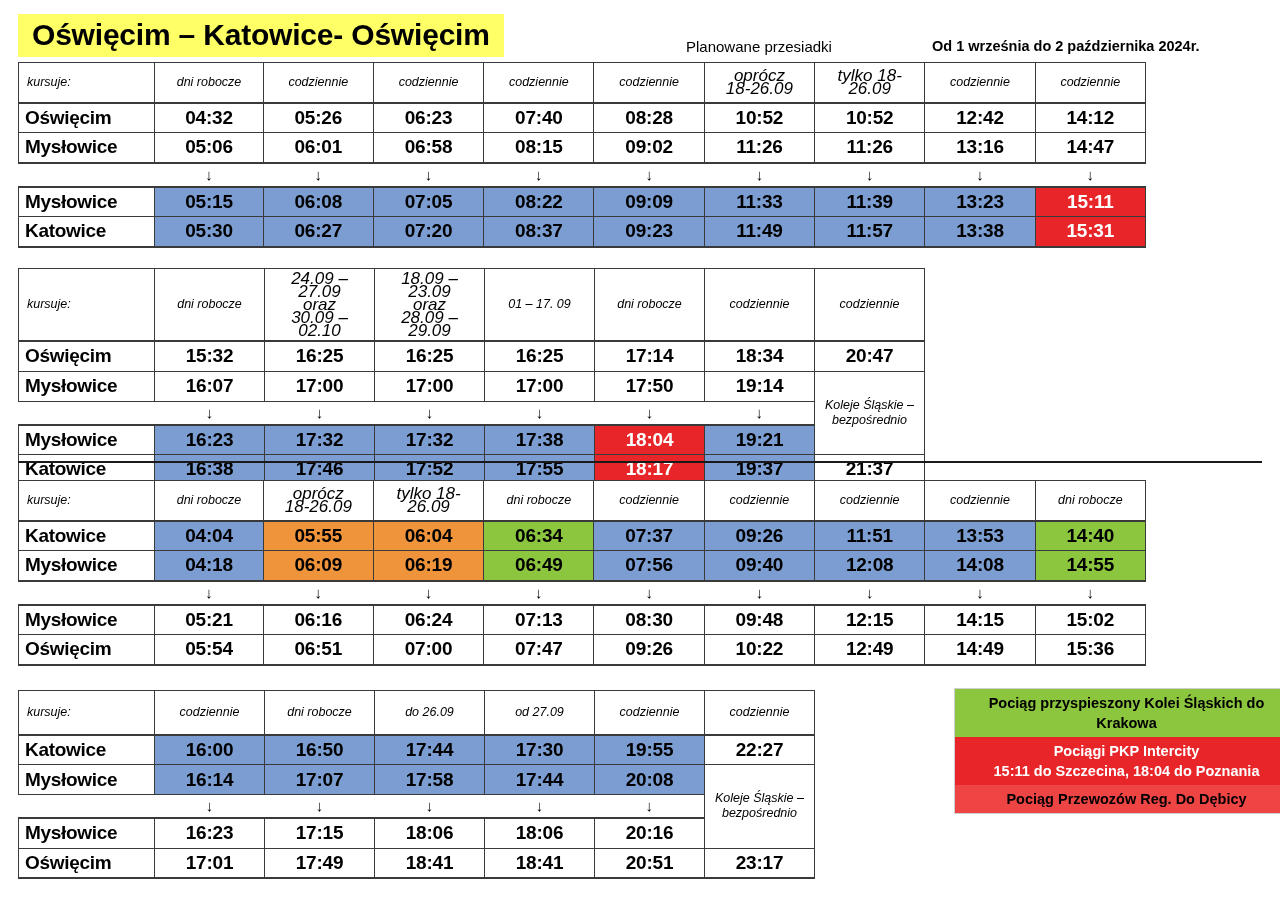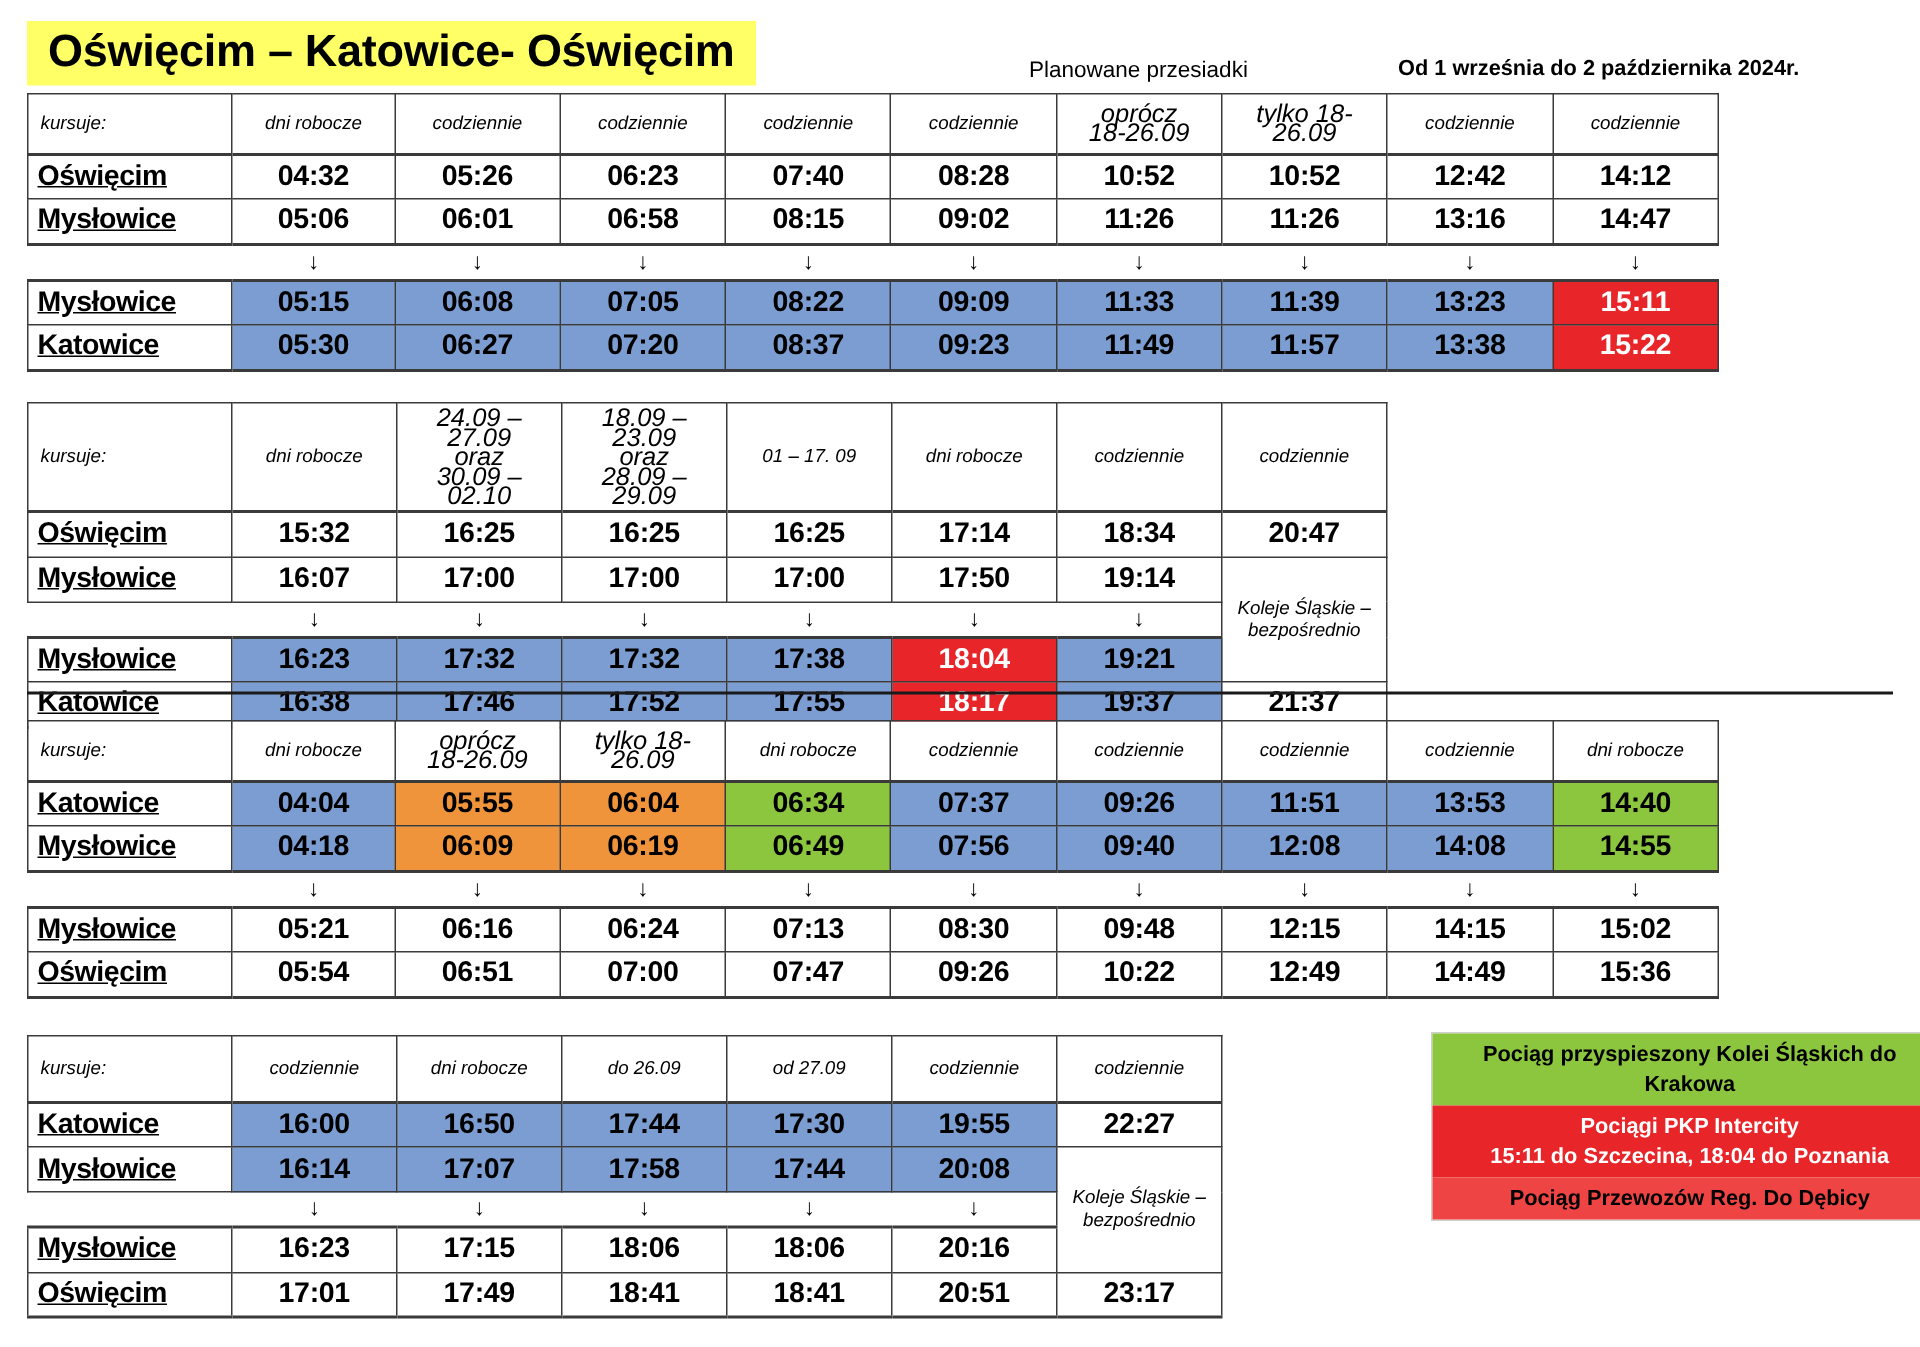--- a/index.html
+++ b/index.html
@@ -57,21 +57,20 @@
   .hdr-left{
     text-align:left !important;
     padding-left:8px !important;
     font-size:12.5px;font-style:italic;
   }
   .stn{
     text-align:left !important;
     padding-left:6px !important;
     font-size:19px;font-weight:bold;
     letter-spacing:-0.3px;
-    text-decoration:underline;
   }
   .tm{
     font-size:19px;font-weight:bold;letter-spacing:-0.2px;
   }
   .arrowrow td{border:none;background:transparent;height:22px;}
   .arrow{font-size:15px;line-height:15px;color:#000;}
 
   
   .c-blue{background:#7b9dd1 !important;}
   .c-red{background:#e8262a !important;color:#ffffff !important;}
@@ -196,21 +195,21 @@
       <tr style="height:30px" class="grp-bot">
         <td class="stn">Katowice</td>
         <td class="tm c-blue">05:30</td>
         <td class="tm c-blue">06:27</td>
         <td class="tm c-blue">07:20</td>
         <td class="tm c-blue">08:37</td>
         <td class="tm c-blue">09:23</td>
         <td class="tm c-blue">11:49</td>
         <td class="tm c-blue">11:57</td>
         <td class="tm c-blue">13:38</td>
-        <td class="tm c-red">15:22</td>
+        <td class="tm c-red">15:31</td>
       </tr>
     </tbody>
   </table>
 
   <table class="tbl" id="t2" style="left:18px;top:268px;width:906px;">
     <colgroup>
       <col style="width:136px">
         <col style="width:110px">
         <col style="width:110px">
         <col style="width:110px">

